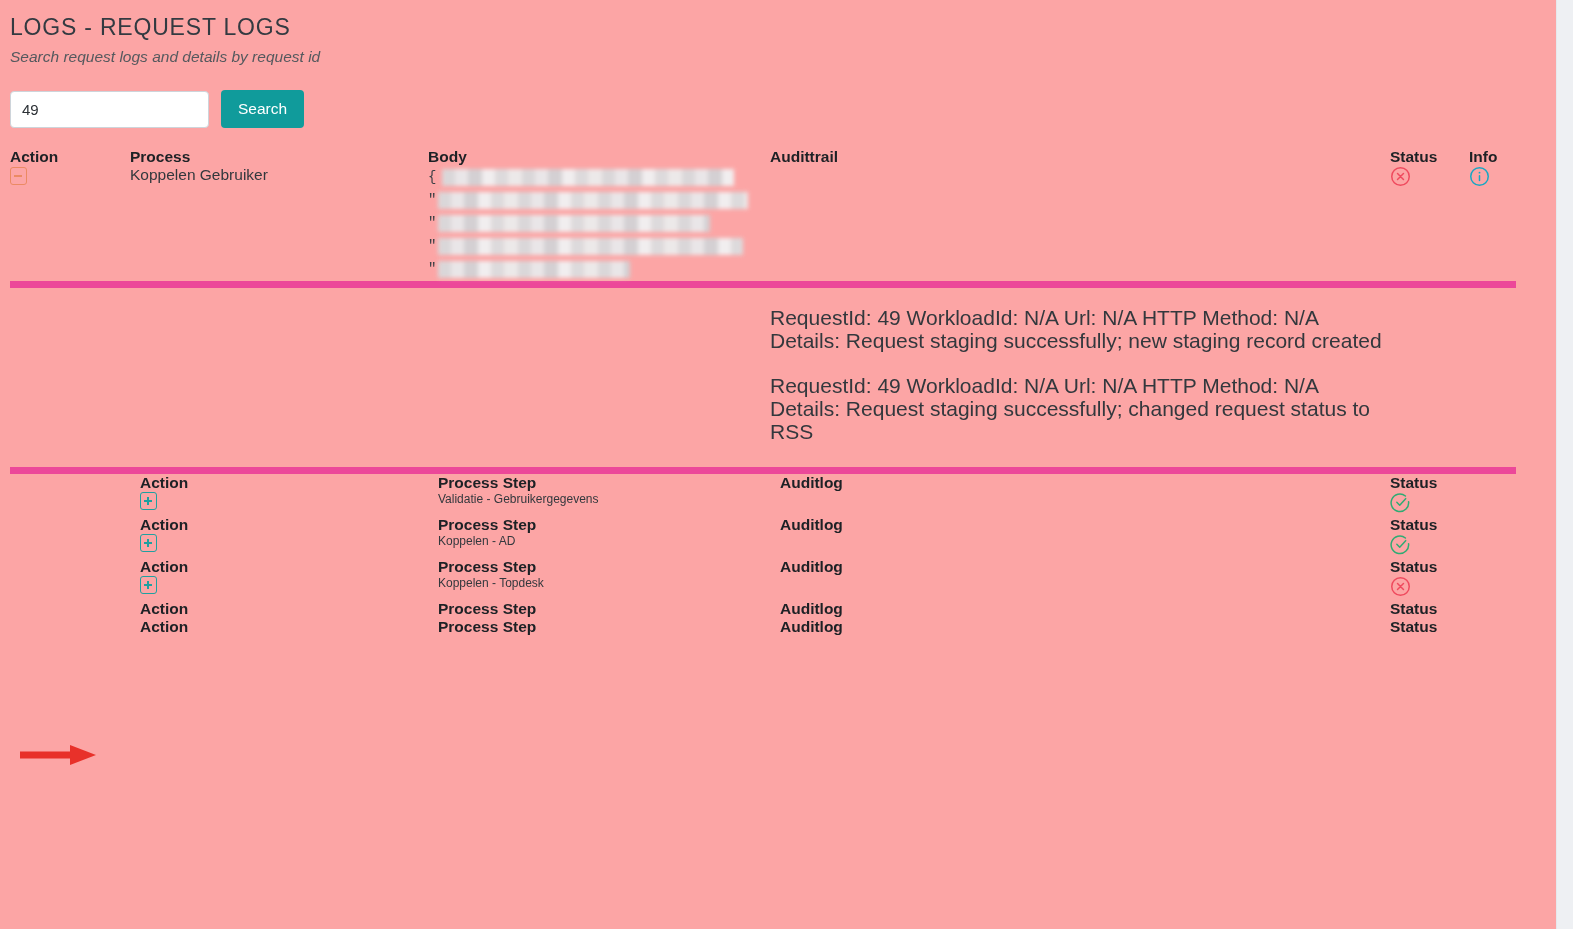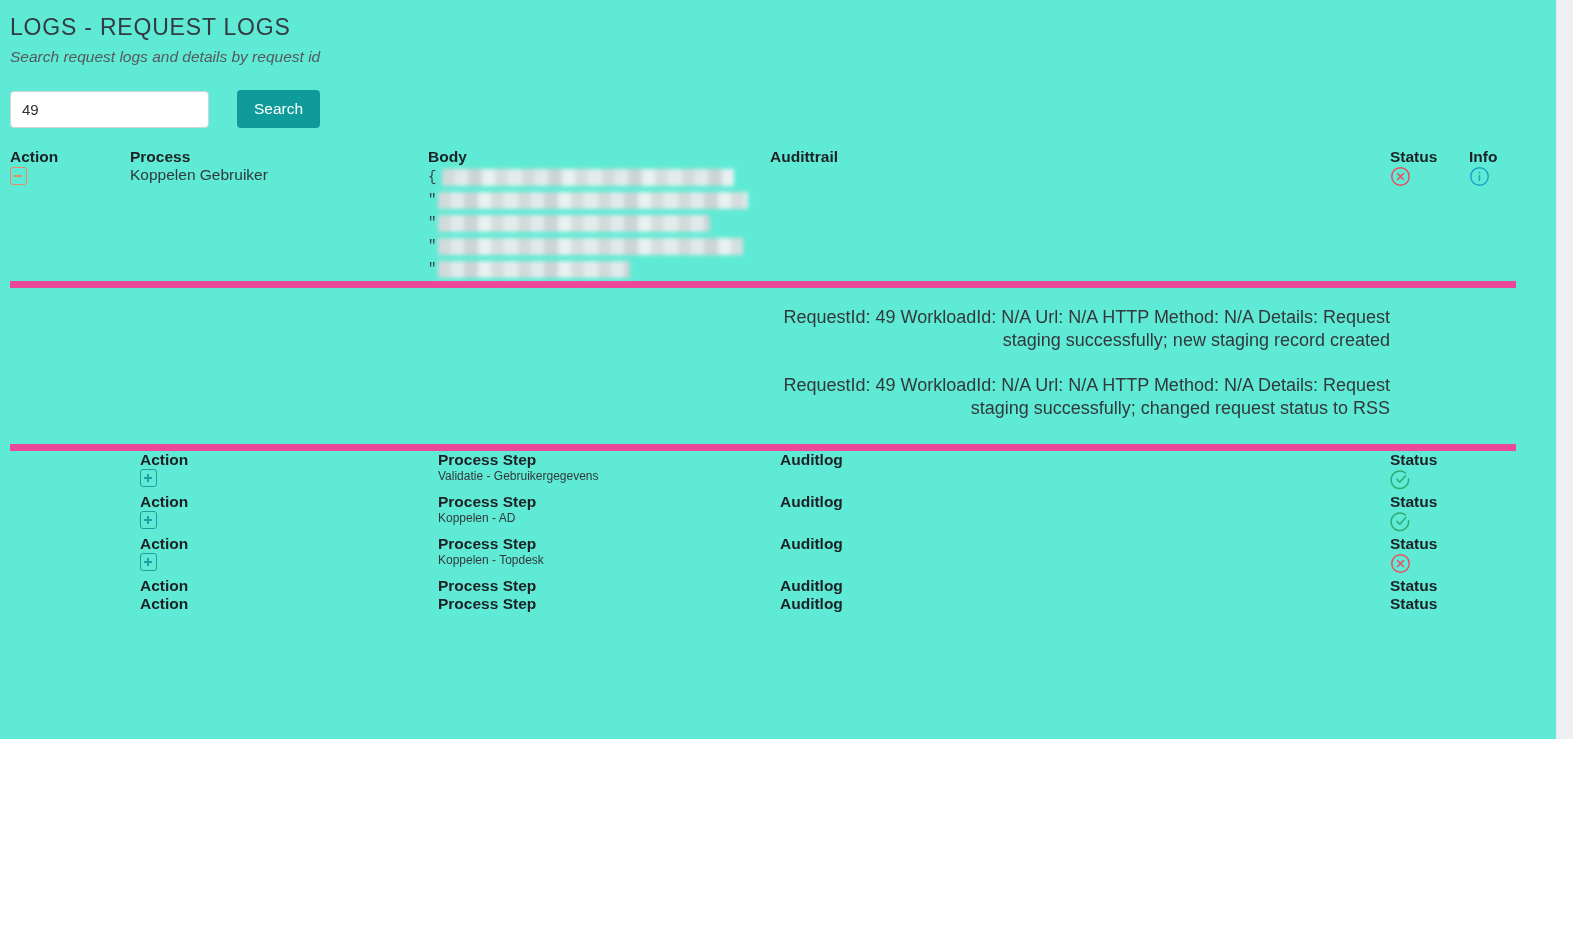--- a/index.html
+++ b/index.html
@@ -6,22 +6,22 @@
   * { box-sizing: border-box; }
   html, body {
     margin: 0; padding: 0;
     width: 1573px; height: 929px;
     background: #ffffff;
     font-family: "Liberation Sans", "DejaVu Sans", sans-serif;
     overflow: hidden;
   }
   #root {
     position: relative;
-    width: 1573px; height: 739px;
-    background: #5eead4;
+    width: 1573px; height: 929px;
+    background: #fca5a5;
     overflow: hidden;
   }
 
   
   .page-scrollbar {
     position: absolute;
     top: 0; right: 0;
     width: 17px; height: 929px;
     background: #eef0f3;
     border-left: 1px solid #e6e8ec;
@@ -52,21 +52,21 @@
     font-weight: 400;
     color: #55595e;
     line-height: 22px;
     font-style: italic;
   }
 
   
   .search-bar {
     display: flex;
     align-items: center;
-    gap: 28px;
+    gap: 12px;
     padding: 22px 0 0 10px;
   }
   .search-input {
     width: 199px;
     height: 37px;
     padding: 0 11px;
     font-size: 15px;
     font-family: "Liberation Sans", "DejaVu Sans", sans-serif;
     color: #2b3035;
     background: #fff;
@@ -148,26 +148,25 @@
         #d2d3d6 26px, #d2d3d6 40px,
         #f1f2f3 40px, #f1f2f3 53px,
         #dcdddf 53px, #dcdddf 66px,
         #eceded 66px, #eceded 80px);
     filter: blur(2.2px);
     opacity: 0.95;
   }
 
   
   .audit-p {
-    font-size: 18px;
+    font-size: 21px;
     line-height: 23px;
     color: #33383d;
     margin: 0 0 22px 0;
     max-width: 712px;
-    text-align: right;
   }
   .audit-p:last-child { margin-bottom: 0; }
 
   
   .sub-hdr th {
     font-size: 15.5px;
     font-weight: bold;
     color: #1d2125;
     padding: 15px 0 16px 0;
     border-bottom: 1px solid #e3e6e9;

